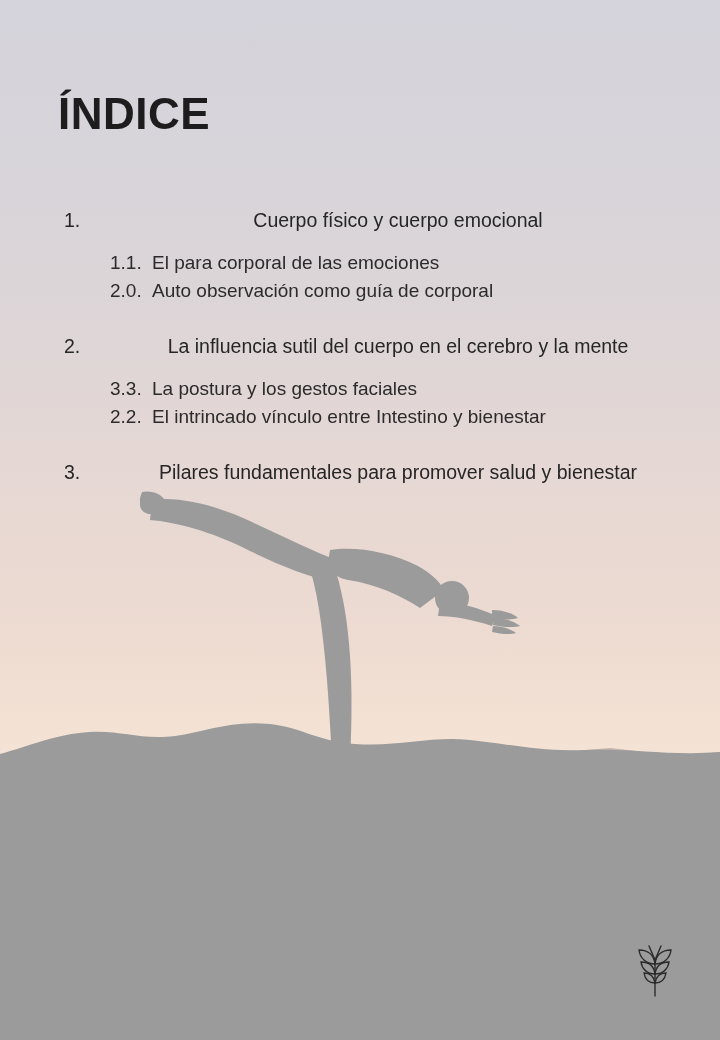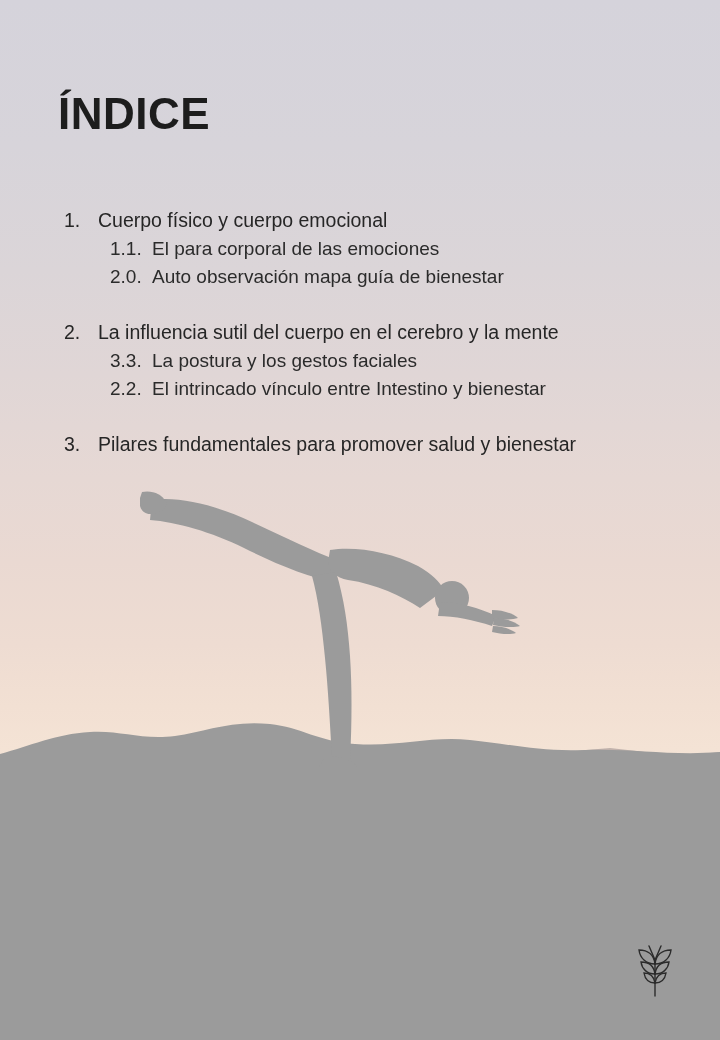--- a/index.html
+++ b/index.html
@@ -106,22 +106,24 @@
   }
   .chapter-num {
     width: 40px;
     flex: 0 0 40px;
     text-align: left;
     padding-left: 6px;
     box-sizing: border-box;
   }
   .chapter-text {
     flex: 1 1 auto;
+    text-align: center;
   }
   .sub-list {
+    margin-top: 14px;
     margin-bottom: 26px;
     padding-left: 52px;
   }
   .sub-line {
     display: flex;
     align-items: baseline;
     font-size: 19px;
     line-height: 28px;
     color: #2b2b2b;
   }
@@ -192,21 +194,21 @@
           <span class="chapter-num">1.</span>
           <span class="chapter-text">Cuerpo físico y cuerpo emocional</span>
         </div>
         <div class="sub-list">
           <div class="sub-line">
             <span class="sub-num">1.1.</span>
             <span class="sub-text">El para corporal de las emociones</span>
           </div>
           <div class="sub-line">
             <span class="sub-num">2.0.</span>
-            <span class="sub-text">Auto observación mapa guía de bienestar</span>
+            <span class="sub-text">Auto observación como guía de corporal</span>
           </div>
         </div>
       </div>
 
       <div class="toc-chapter">
         <div class="chapter-line">
           <span class="chapter-num">2.</span>
           <span class="chapter-text">La influencia sutil del cuerpo en el cerebro y la mente</span>
         </div>
         <div class="sub-list">

